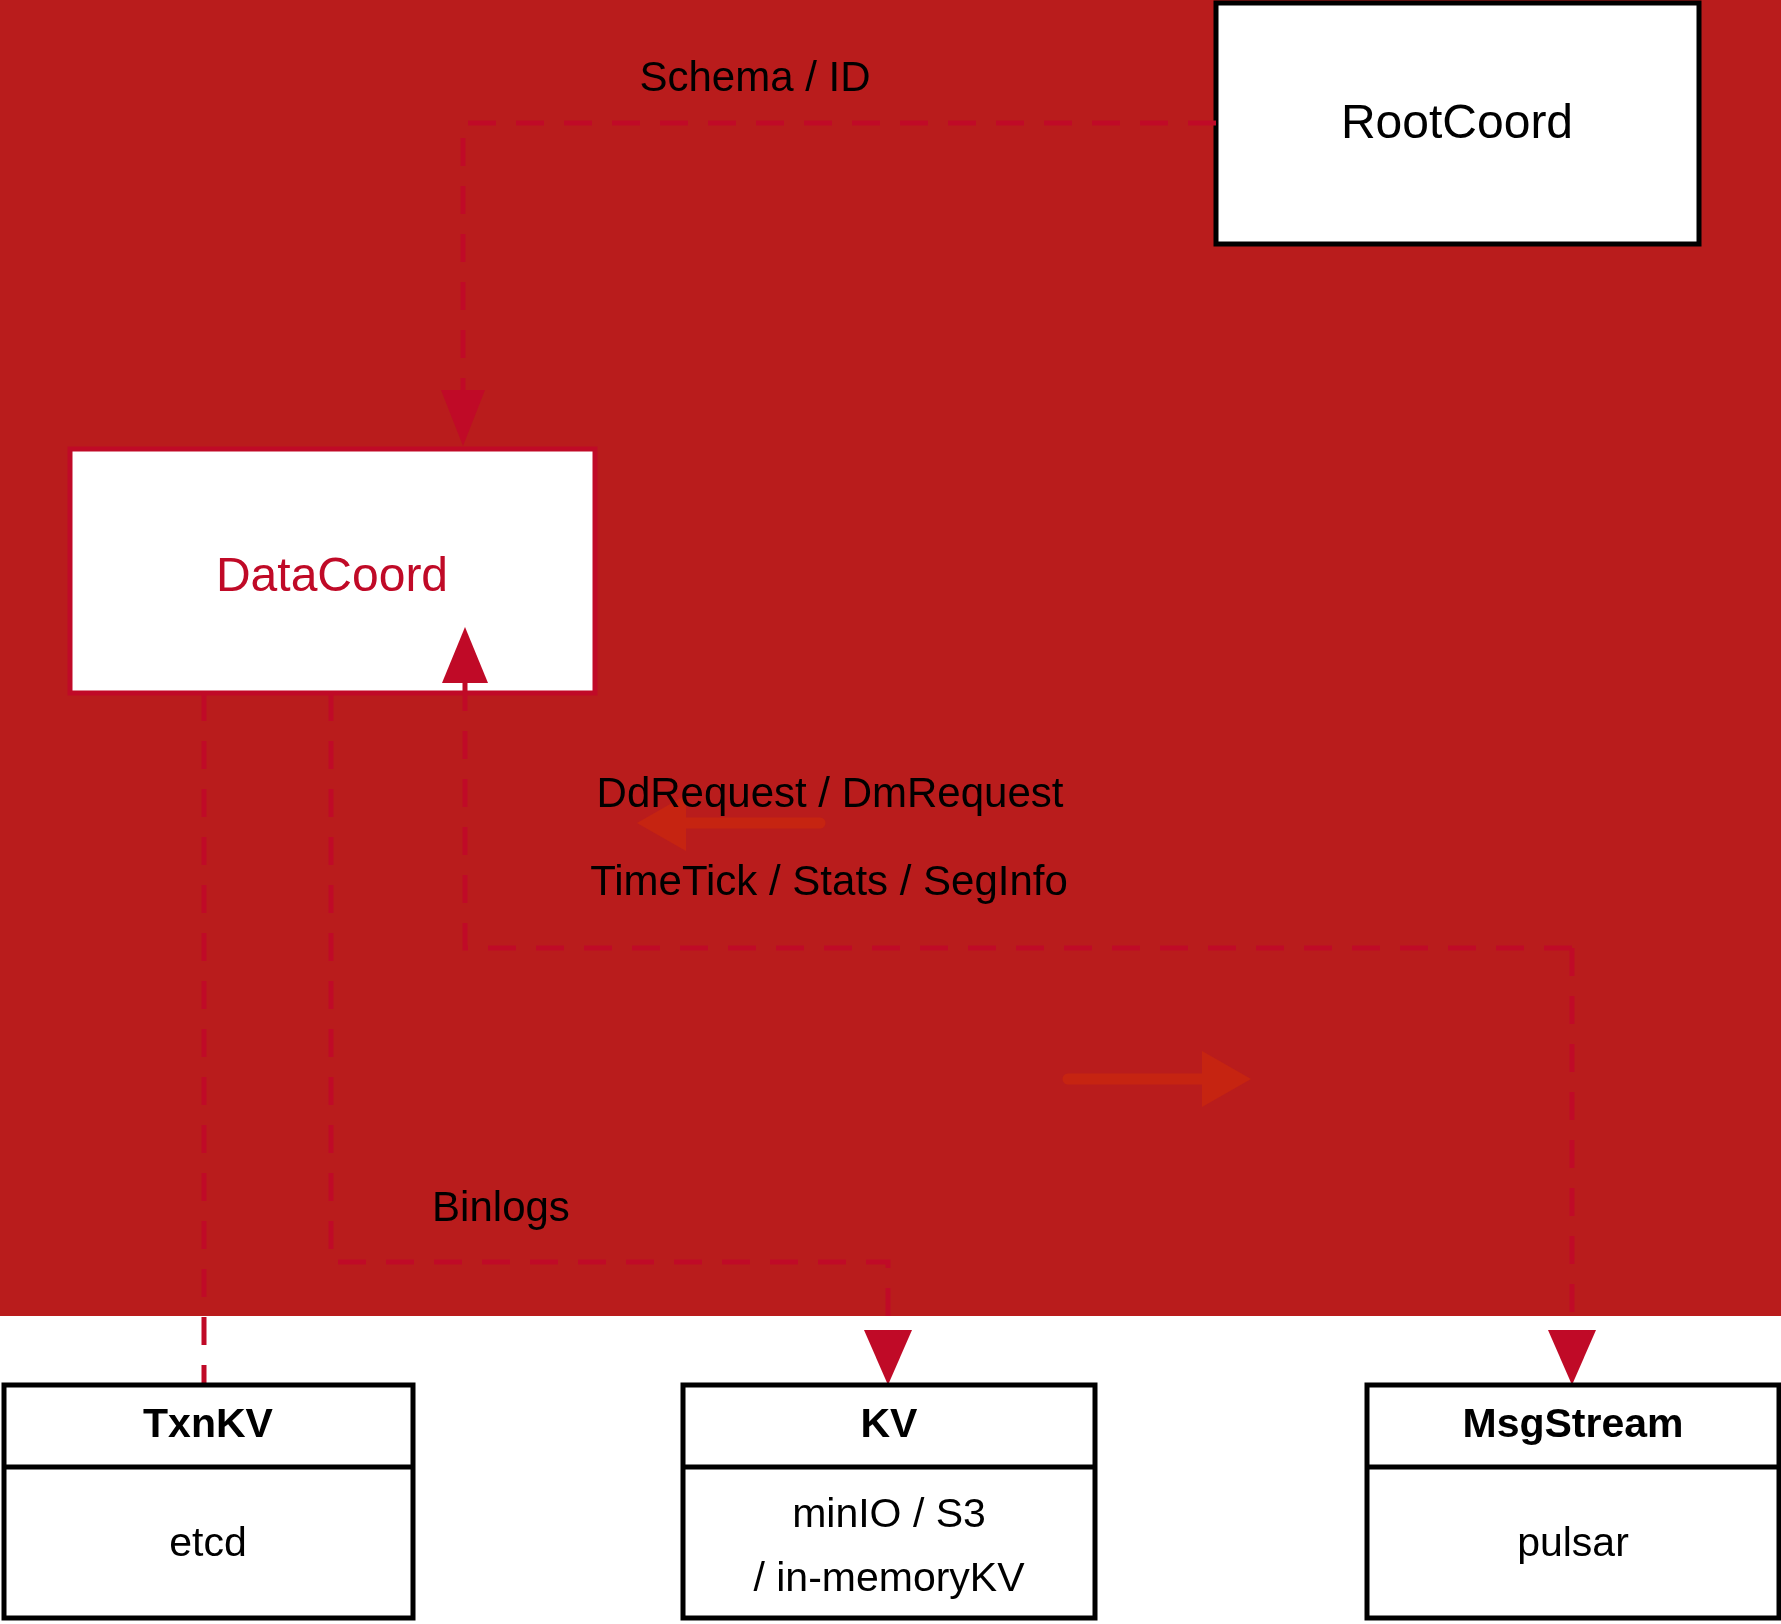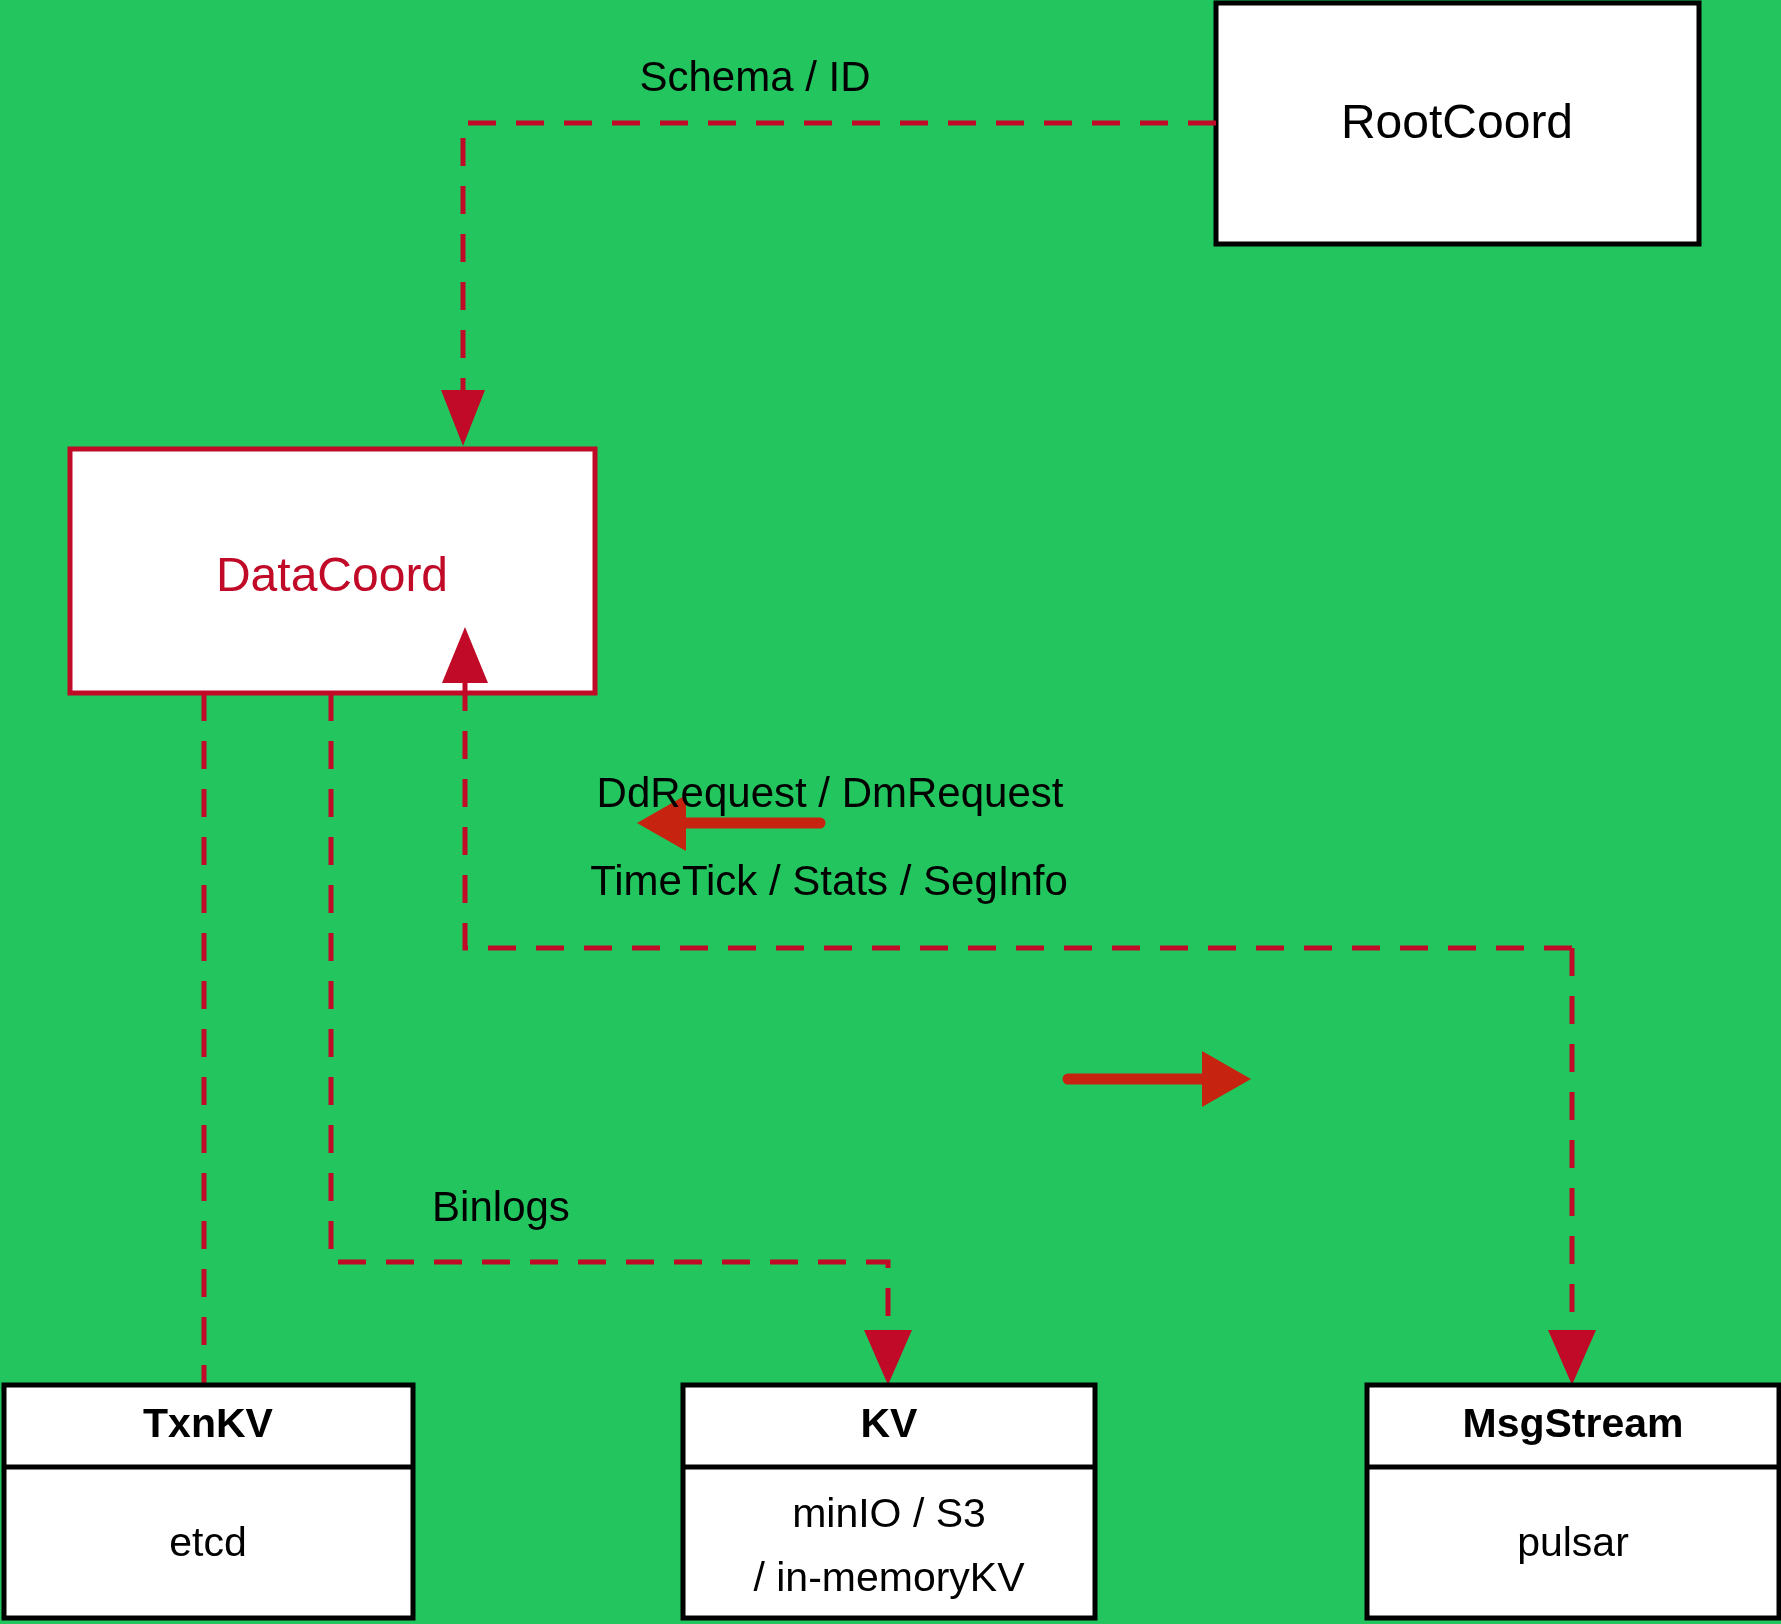--- a/index.html
+++ b/index.html
@@ -9,22 +9,22 @@
   }
   body {
     width: 1781px;
     height: 1624px;
     font-family: "Liberation Sans", sans-serif;
     overflow: hidden;
   }
   #diagram-root {
     position: relative;
     width: 1781px;
-    height: 1624px;
-    background: #22c55e;
+    height: 1316px;
+    background: #b91c1c;
   }
   svg.diagram {
     display: block;
     width: 1781px;
     height: 1624px;
   }
   text {
     font-family: "Liberation Sans", sans-serif;
     dominant-baseline: middle;
   }

